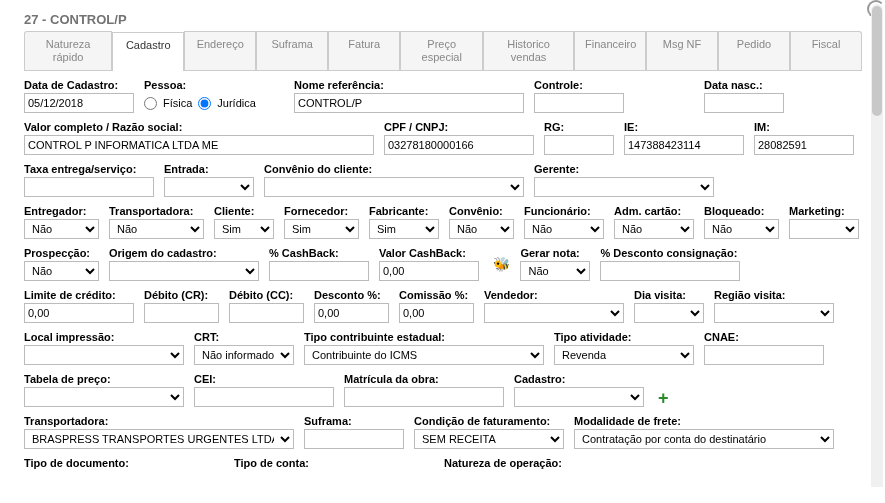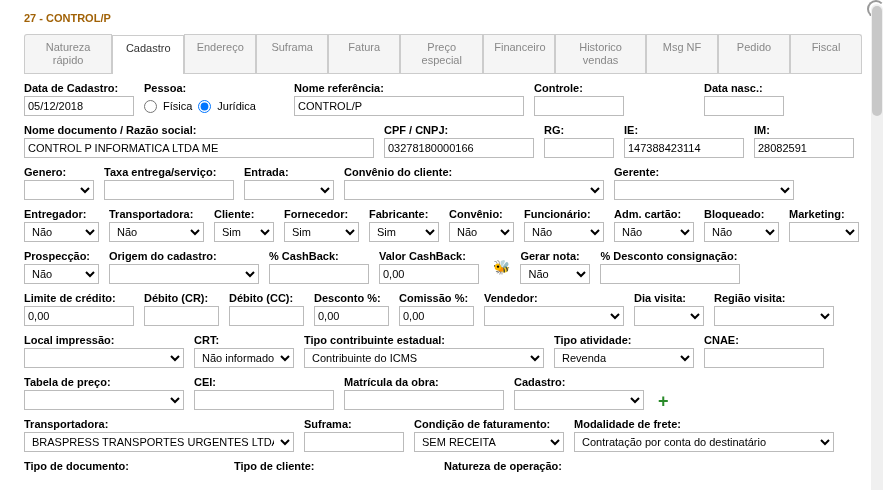--- a/index.html
+++ b/index.html
@@ -1,18 +1,18 @@
 <!DOCTYPE html>
 <html><head>
 <meta charset="utf-8">
 <style>
   * { box-sizing: border-box; margin: 0; padding: 0; }
   body { font-family: Arial, sans-serif; font-size: 11px; background: #fff; color: #000; position: relative; }
   .container { width: 870px; padding: 12px 8px 8px 24px; }
-  .title { color: #a16207; font-size: 11px; font-weight: bold; margin-bottom: 10px; }
+  .title { color: #737373; font-size: 13px; font-weight: bold; margin-bottom: 4px; }
   .tabs { display: flex; border-bottom: 1px solid #ccc; }
   .tab { padding: 6px 10px; border: 1px solid #ccc; border-bottom: none; background: #f5f5f5; color: #888; min-width: 72px; text-align: center; line-height: 1.2; font-size: 11px; cursor: pointer; }
   .tab.first { border-top-left-radius: 3px; }
   .tab.last { border-top-right-radius: 3px; }
   .tab.active { background: #fff; color: #333; position: relative; top: 1px; }
   .form-body { padding-top: 8px; }
   .row { display: flex; flex-wrap: nowrap; gap: 10px; margin-bottom: 8px; align-items: flex-end; }
   .field { display: flex; flex-direction: column; }
   .field label { font-weight: bold; font-size: 11px; margin-bottom: 2px; white-space: nowrap; }
   .field input[type="text"], .field select {
@@ -37,22 +37,22 @@
 <div class="container">
   <div class="title">27 - CONTROL/P</div>
 
   <div class="tabs">
     <div class="tab first">Natureza rápido</div>
     <div class="tab active">Cadastro</div>
     <div class="tab">Endereço</div>
     <div class="tab">Suframa</div>
     <div class="tab">Fatura</div>
     <div class="tab">Preço especial</div>
+    <div class="tab">Historico vendas</div>
     <div class="tab">Financeiro</div>
-    <div class="tab">Historico vendas</div>
     <div class="tab">Msg NF</div>
     <div class="tab">Pedido</div>
     <div class="tab last">Fiscal</div>
   </div>
 
   <div class="form-body">
 
     <div class="row">
       <div class="field" style="width:110px">
         <label>Data de Cadastro:</label>
@@ -76,21 +76,21 @@
         <input type="text" value="" style="">
       </div>
       <div class="field" style="width:80px;margin-left:70px">
         <label>Data nasc.:</label>
         <input type="text" value="" style="">
       </div>
     </div>
 
     <div class="row">
       <div class="field" style="width:350px">
-        <label>Nome documento / Razão social:</label>
+        <label>Valor completo / Razão social:</label>
         <input type="text" value="CONTROL P INFORMATICA LTDA ME" style="">
       </div>
       <div class="field" style="width:150px">
         <label>CPF / CNPJ:</label>
         <input type="text" value="03278180000166" style="">
       </div>
       <div class="field" style="width:70px">
         <label>RG:</label>
         <input type="text" value="" style="">
       </div>
@@ -98,24 +98,20 @@
         <label>IE:</label>
         <input type="text" value="147388423114" style="">
       </div>
       <div class="field" style="width:100px">
         <label>IM:</label>
         <input type="text" value="28082591" style="">
       </div>
     </div>
 
     <div class="row">
-      <div class="field" style="width:70px">
-        <label>Genero:</label>
-        <select><option></option></select>
-      </div>
       <div class="field" style="width:130px">
         <label>Taxa entrega/serviço:</label>
         <input type="text" value="" style="">
       </div>
       <div class="field" style="width:90px">
         <label>Entrada:</label>
         <select><option></option></select>
       </div>
       <div class="field" style="width:260px">
         <label>Convênio do cliente:</label>
@@ -293,21 +289,21 @@
           <label>Modalidade de frete:</label>
           <select><option>Contratação por conta do destinatário</option></select>
         </div>
     </div>
 
     <div class="row">
       <div class="field" style="width:200px">
           <label>Tipo de documento:</label>
         </div>
       <div class="field" style="width:200px">
-          <label>Tipo de cliente:</label>
+          <label>Tipo de conta:</label>
         </div>
       <div class="field" style="width:200px">
           <label>Natureza de operação:</label>
         </div>
     </div>
 
   </div>
 </div>
 
 </body></html>

